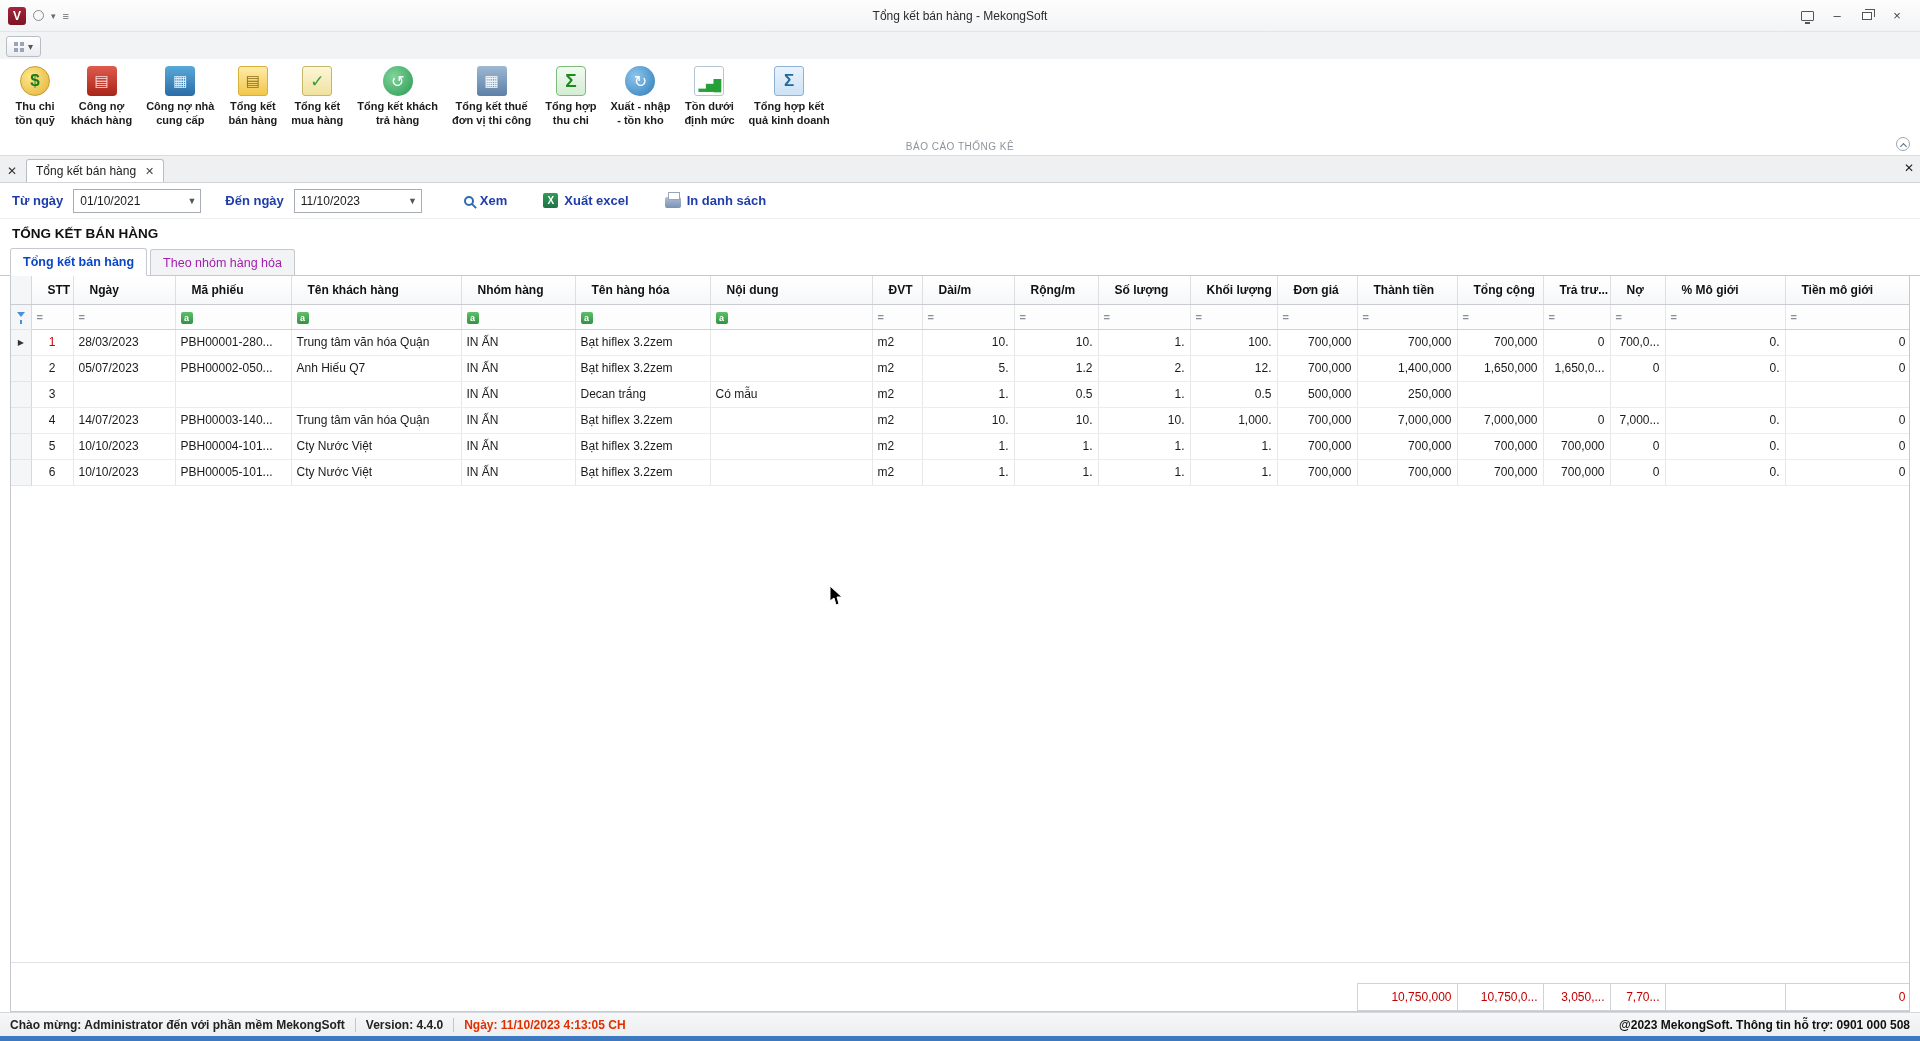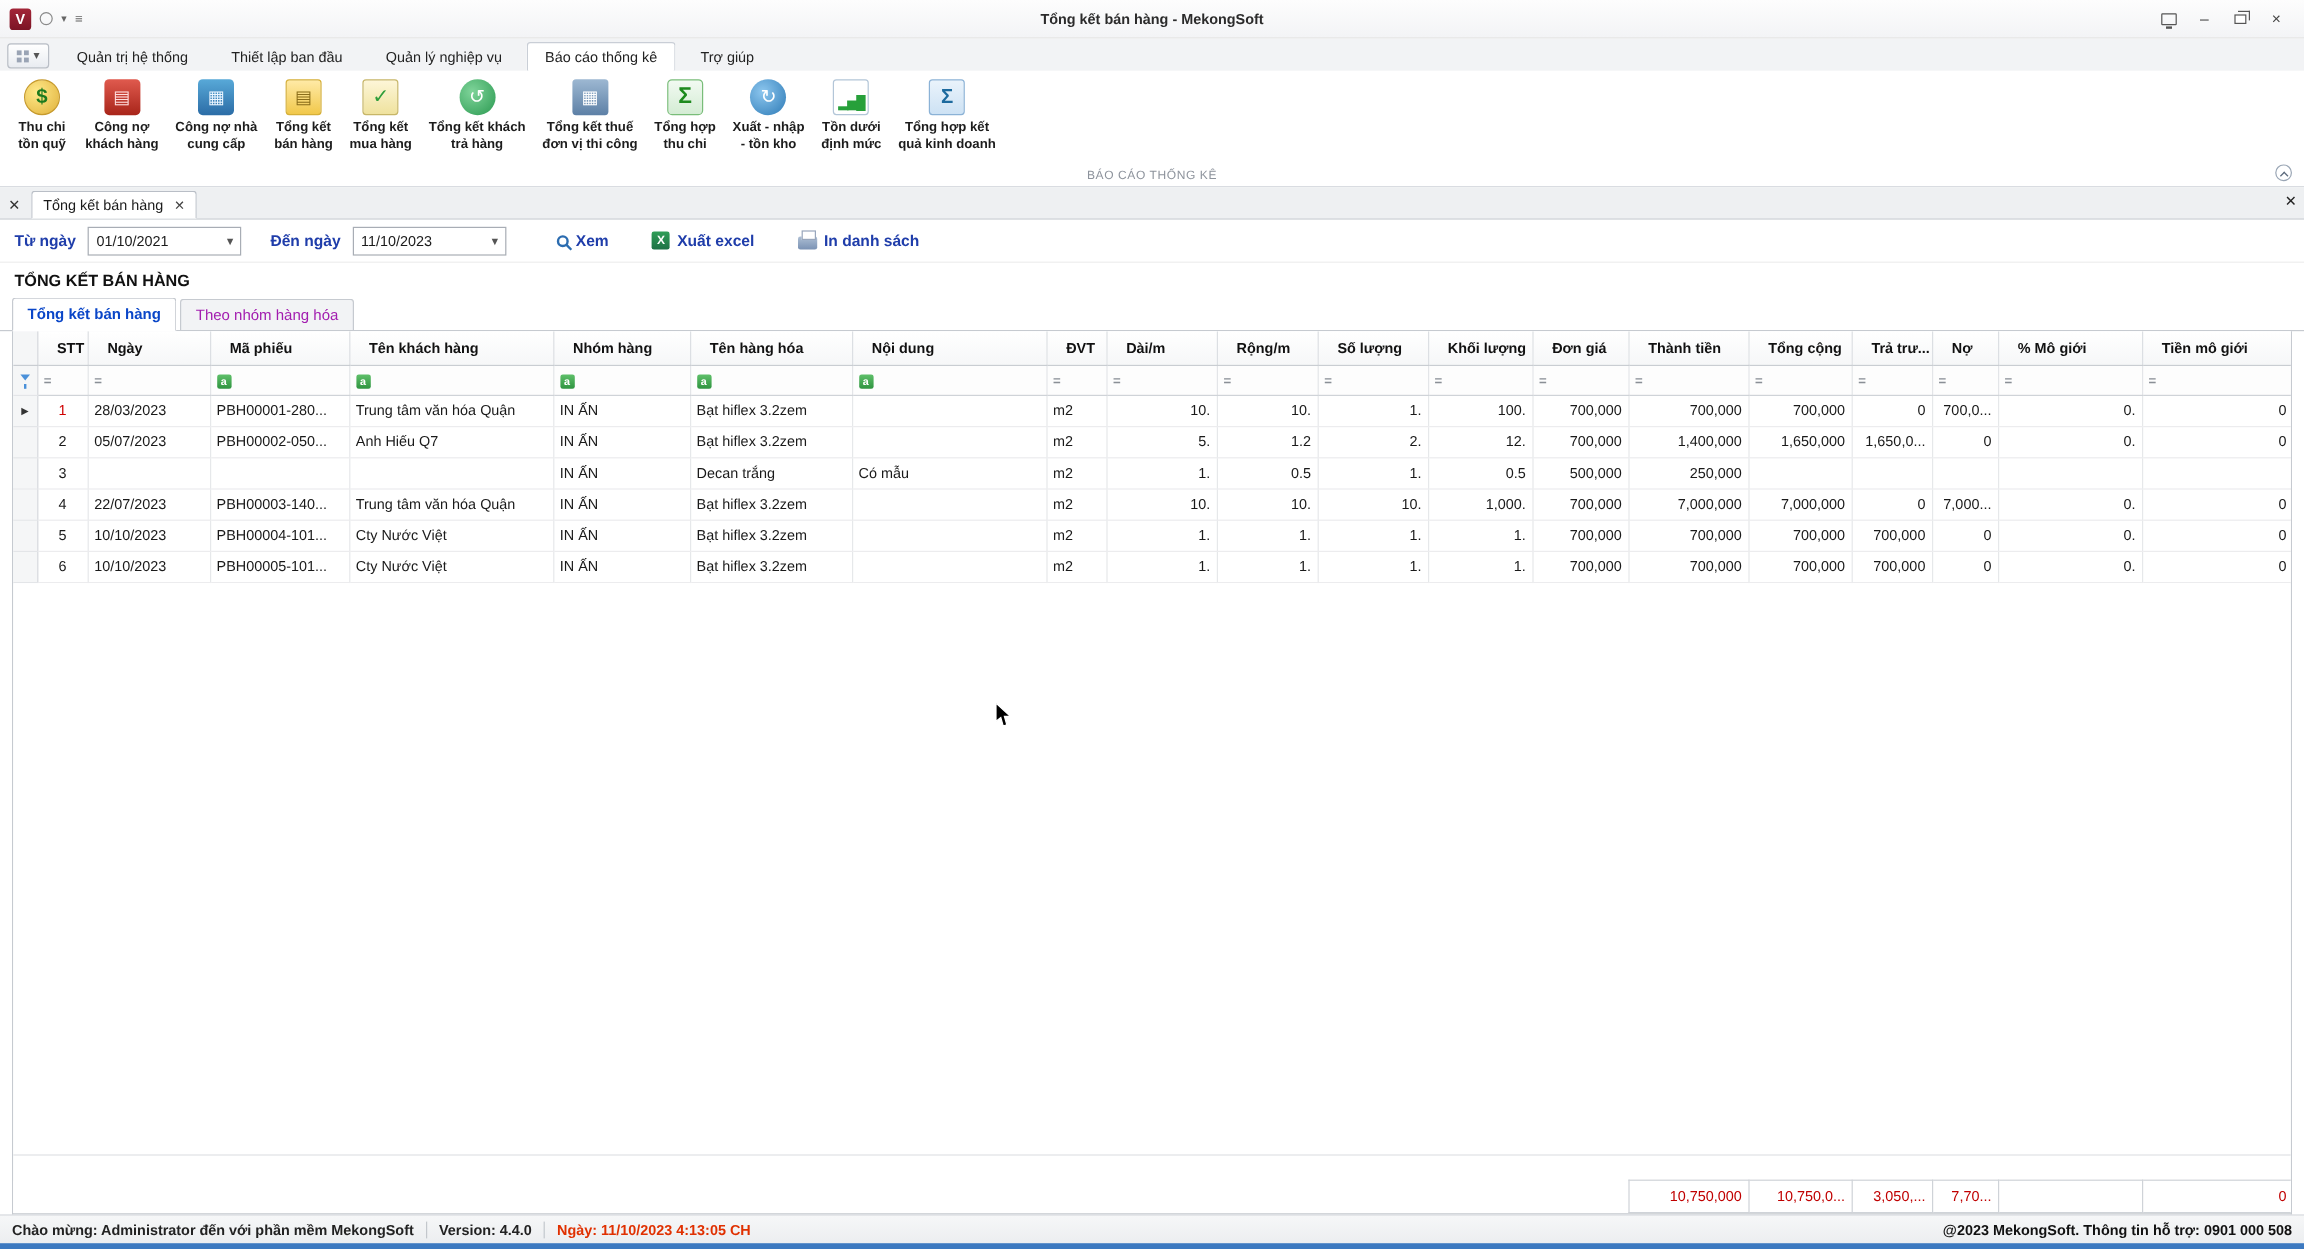--- a/index.html
+++ b/index.html
@@ -10,21 +10,21 @@
   }
   .window { width:1920px; height:1041px; display:flex; flex-direction:column; background:#fff; position:relative; }
 
   
   .titlebar { height:32px; flex:0 0 32px; background:linear-gradient(#fdfdfd,#f3f4f6); display:flex; align-items:center; position:relative; border-bottom:1px solid #e4e4e4; }
   .tb-left { display:flex; align-items:center; gap:7px; padding-left:8px; z-index:2; }
   .app-logo { width:18px; height:18px; background:linear-gradient(#a32638,#7c1425); color:#fff; font-weight:bold; font-size:12px; border-radius:3px; display:flex; align-items:center; justify-content:center; }
   .circle-ic { width:11px; height:11px; border:1.5px solid #8a8a8a; border-radius:50%; }
   .chev-ic { font-size:9px; color:#666; }
   .custm-ic { font-size:11px; color:#666; }
-  .tb-title { position:absolute; left:0; right:0; text-align:center; font-weight:bold; font-size:12px; color:#2b2b2b; }
+  .tb-title { position:absolute; left:0; right:0; text-align:center; font-weight:normal; font-size:12px; color:#2b2b2b; }
   .tb-right { margin-left:auto; display:flex; align-items:center; gap:4px; padding-right:10px; z-index:2; }
   .winbtn { width:26px; height:20px; display:flex; align-items:center; justify-content:center; color:#444; font-size:13px; }
   .monitor-ic { width:13px; height:10px; border:1.5px solid #555; border-radius:1px; position:relative; }
   .monitor-ic::after { content:""; position:absolute; left:3px; bottom:-4px; width:5px; height:2px; background:#555; }
   .restore-ic { width:10px; height:8px; border:1.5px solid #555; position:relative; background:#fff; }
   .restore-ic::before { content:""; position:absolute; left:2px; top:-4px; width:9px; height:7px; border:1.5px solid #555; border-bottom:none; border-left:none; }
 
   
   .ribbon-tabstrip { height:27px; flex:0 0 27px; background:#f2f3f5; display:flex; align-items:flex-end; padding-left:6px; gap:2px; }
   .appmenu-btn { height:21px; margin-bottom:2px; border:1px solid #b9bec6; background:linear-gradient(#fff,#e9ecf1); border-radius:3px; display:flex; align-items:center; gap:4px; padding:0 7px; font-size:10px; color:#555; }
@@ -142,27 +142,20 @@
         </span>
       <span class="winbtn">×</span>
     </div>
   </div>
 
   <div class="ribbon-tabstrip">
     <div class="appmenu-btn">
       <span class="grid-glyph"></span>
       <span>▾</span>
     </div>
-    <div style="display:flex;align-items:flex-end;">
-        <div class="ribbon-tab">Quản trị hệ thống</div>
-        <div class="ribbon-tab">Thiết lập ban đầu</div>
-        <div class="ribbon-tab">Quản lý nghiệp vụ</div>
-        <div class="ribbon-tab active">Báo cáo thống kê</div>
-        <div class="ribbon-tab">Trợ giúp</div>
-      </div>
   </div>
 
   <div class="ribbon">
     <div class="ribbon-group-buttons">
         <div class="rbtn">
           <div class="rico ic-money-coin">$</div>
           <div class="rlabel">Thu chi
 tồn quỹ</div>
         </div>
         <div class="rbtn">
@@ -394,21 +387,21 @@
             <td class="dcell al-right">250,000</td>
             <td class="dcell al-right"></td>
             <td class="dcell al-right"></td>
             <td class="dcell al-right"></td>
             <td class="dcell al-right"></td>
             <td class="dcell al-right"></td>
           </tr>
           <tr class="drow">
             <td class="ind-cell"></td>
             <td class="dcell al-center">4</td>
-            <td class="dcell al-left">22/07/2023</td>
+            <td class="dcell al-left">14/07/2023</td>
             <td class="dcell al-left">PBH00003-140...</td>
             <td class="dcell al-left">Trung tâm văn hóa Quận</td>
             <td class="dcell al-left">IN ẤN</td>
             <td class="dcell al-left">Bạt hiflex 3.2zem</td>
             <td class="dcell al-left"></td>
             <td class="dcell al-left">m2</td>
             <td class="dcell al-right">10.</td>
             <td class="dcell al-right">10.</td>
             <td class="dcell al-right">10.</td>
             <td class="dcell al-right">1,000.</td>

